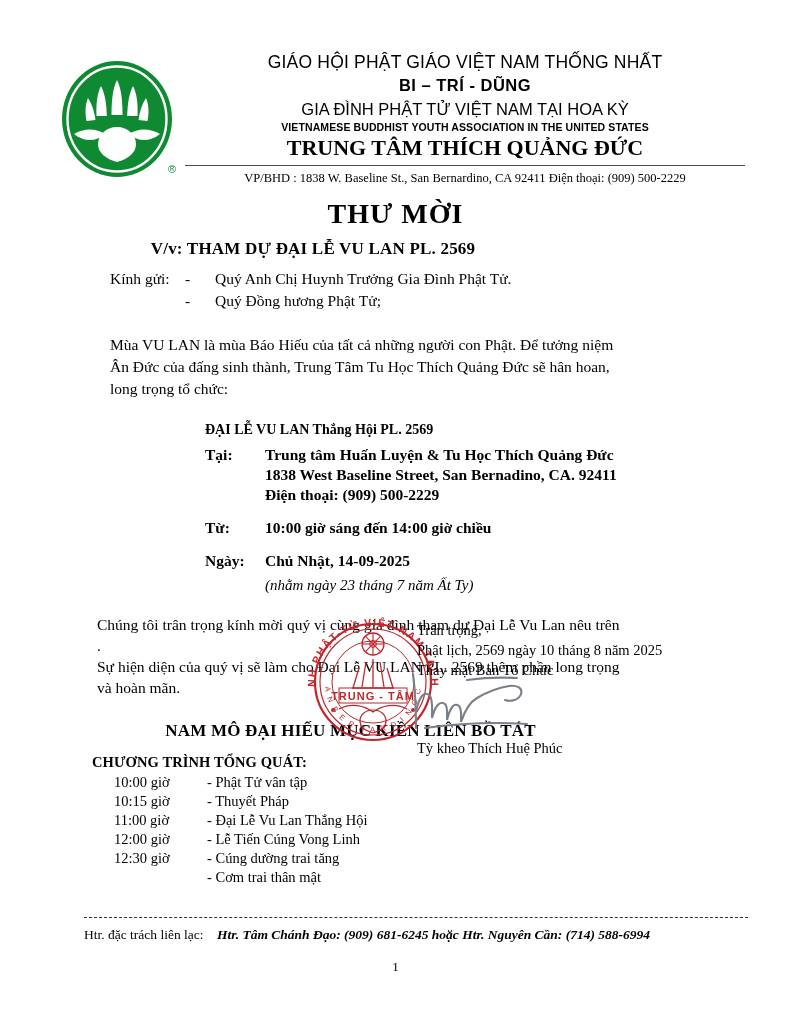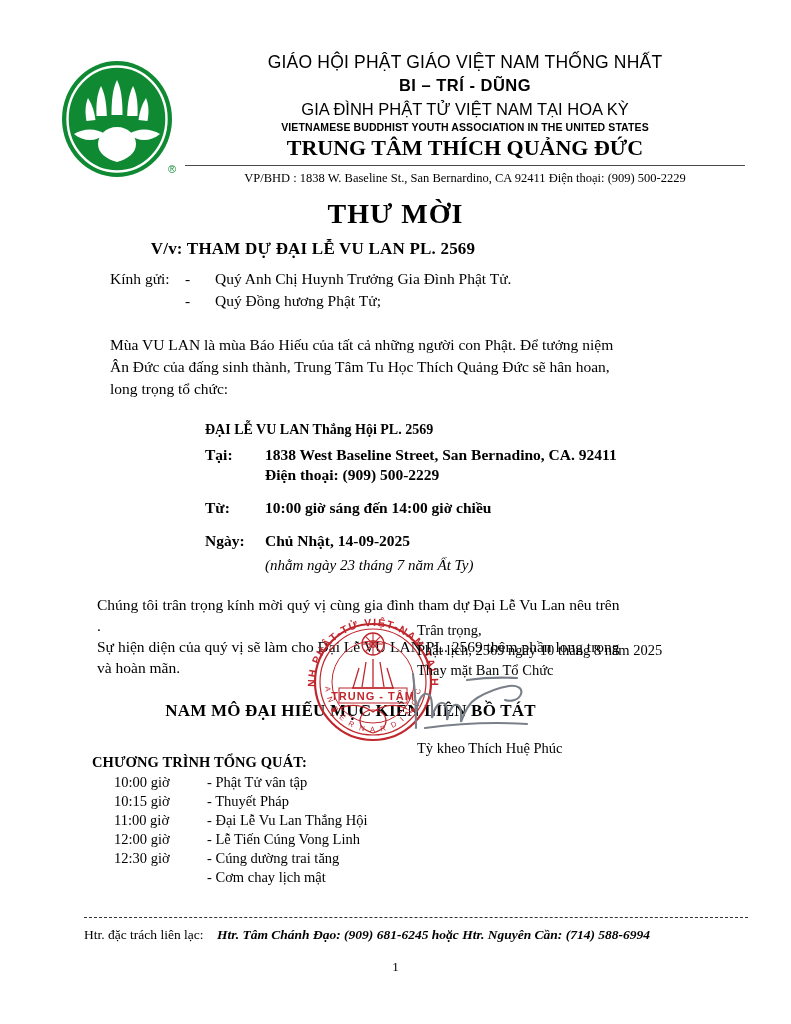--- a/index.html
+++ b/index.html
@@ -388,20 +388,21 @@
       </div>
     </div>
 
     <div class="para">Mùa VU LAN là mùa Báo Hiếu của tất cả những người con Phật. Để tưởng niệm Ân Đức của đấng sinh thành, Trung Tâm Tu Học Thích Quảng Đức sẽ hân hoan, long trọng tổ chức:</div>
 
     <div class="event-title">ĐẠI LỄ VU LAN Thắng Hội PL. 2569</div>
 
     <div class="kv-block">
       <div class="kv-row">
         <span class="kv-key">Tại:</span>
+        <div class="kv-val">Trung tâm Huấn Luyện &amp; Tu Học Thích Quảng Đức</div>
         <div class="kv-val">1838 West Baseline Street, San Bernadino, CA. 92411</div>
         <div class="kv-val">Điện thoại: (909) 500-2229</div>
       </div>
       <div class="kv-gap"></div>
       <div class="kv-row">
         <span class="kv-key">Từ:</span>
         <div class="kv-val">10:00 giờ sáng đến 14:00 giờ chiều</div>
       </div>
       <div class="kv-gap"></div>
       <div class="kv-row">
@@ -494,21 +495,21 @@
       <div class="prog-row">
         <span class="prog-time">12:00 giờ</span>
         <span class="prog-desc">- Lễ Tiến Cúng Vong Linh</span>
       </div>
       <div class="prog-row">
         <span class="prog-time">12:30 giờ</span>
         <span class="prog-desc">- Cúng dường trai tăng</span>
       </div>
       <div class="prog-row">
         <span class="prog-time"></span>
-        <span class="prog-desc">- Cơm chay lịch mật</span>
+        <span class="prog-desc">- Cơm trai thân mật</span>
       </div>
     </div>
   </div>
 
   <div class="footer-rule"></div>
   <div class="footer-line">
     <span>Htr. đặc trách liên lạc:</span>
     <span class="footer-contacts">Htr. Tâm Chánh Đạo: (909) 681-6245 hoặc Htr. Nguyên Cần: (714) 588-6994</span>
   </div>
   <div class="page-num">1</div>

